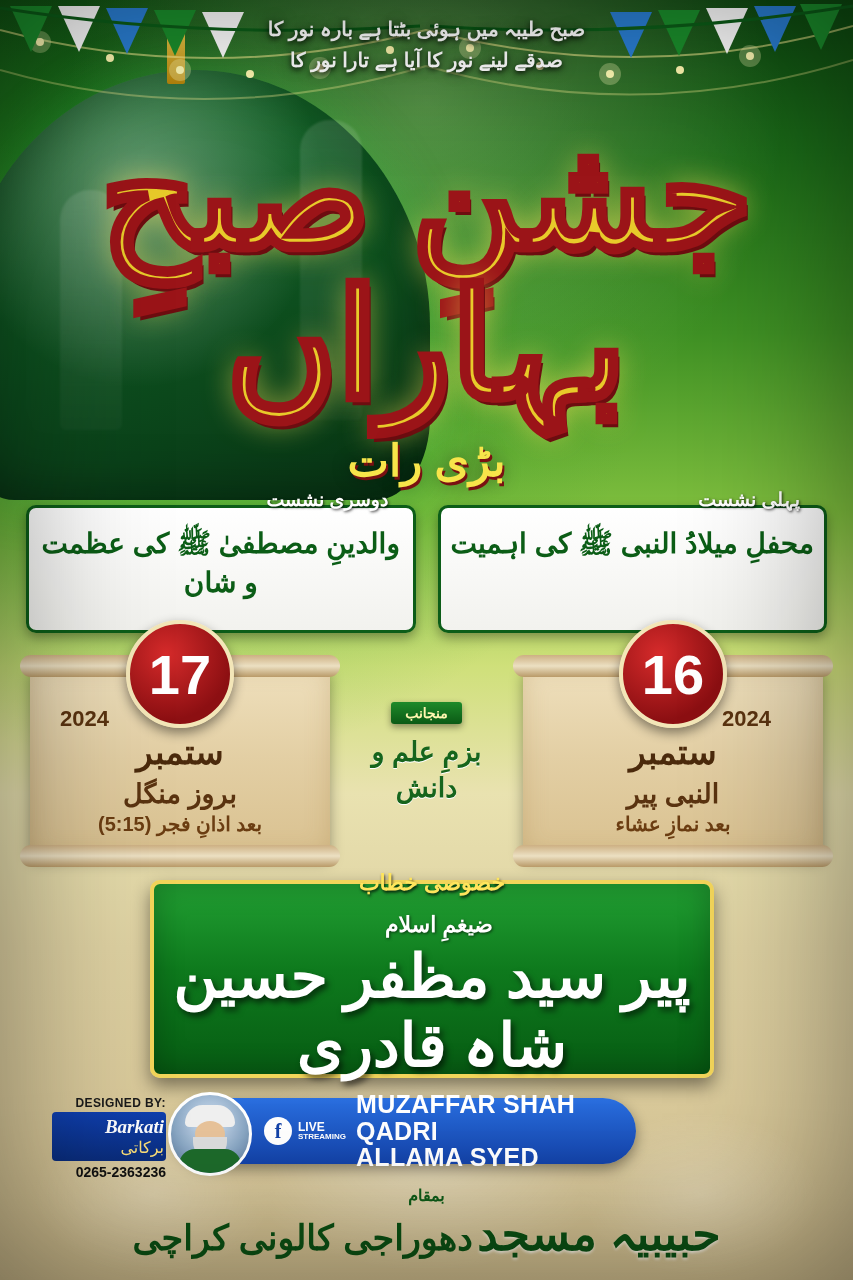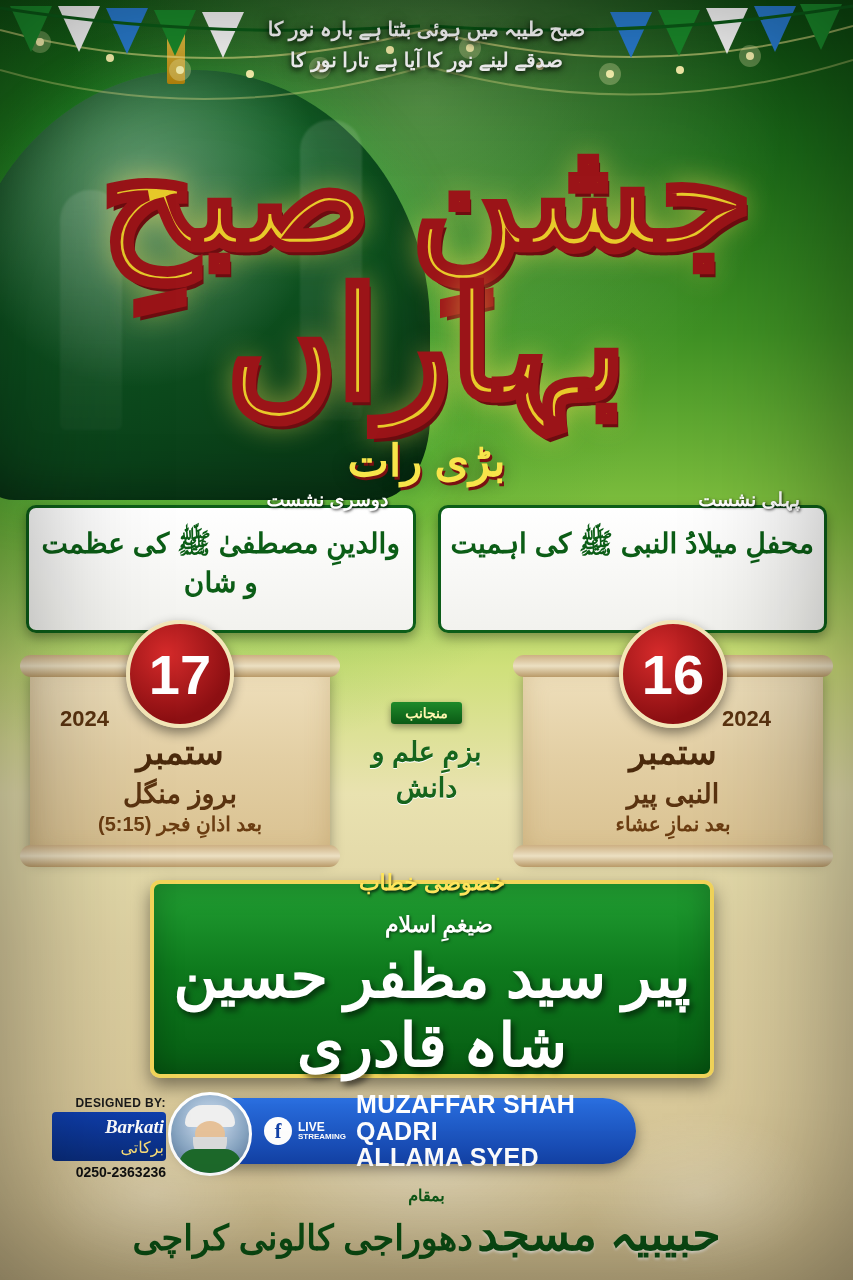--- a/index.html
+++ b/index.html
@@ -286,21 +286,21 @@
     <div class="zeegham">ضیغمِ اسلام</div>
     <div class="name">پیر سید مظفر حسین شاہ قادری</div>
   </div>
 
   <div class="designed">
     <div class="dlabel">DESIGNED BY:</div>
     <div class="dbox">
       <div class="dname">Barkati</div>
       <div class="durdu">برکاتی</div>
     </div>
-    <div class="dphone">0250-2363236</div>
+    <div class="dphone">0265-2363236</div>
   </div>
 
   <div class="livebar">
     <div class="avatar">
       <div class="turban"></div>
       <div class="face"></div>
       <div class="beard"></div>
       <div class="body"></div>
     </div>
     <div class="fb">f</div>

